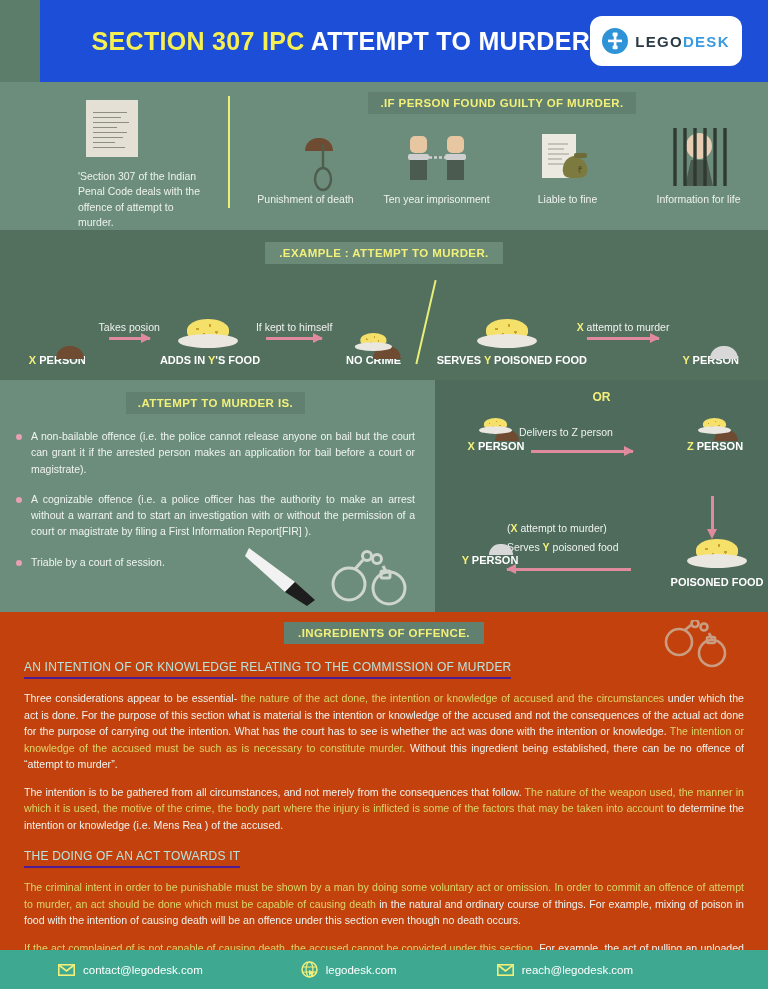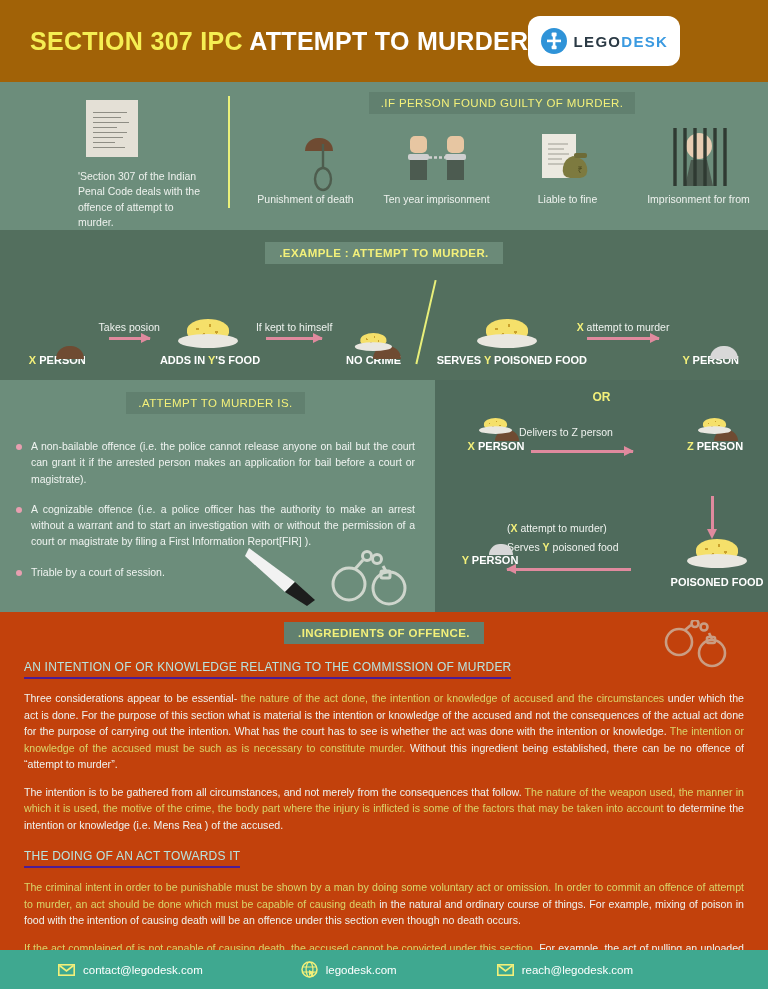--- a/index.html
+++ b/index.html
@@ -6,23 +6,24 @@
   body {
     width: 768px; height: 989px;
     font-family: "Liberation Sans", sans-serif;
     background: #5d7d6b;
     overflow: hidden;
     position: relative;
   }
 
   
   .header {
-    height: 82px; background: #a16207;
-    display: flex; align-items: center; justify-content: flex-start;
+    height: 82px; background: #1d4ed8;
+    display: flex; align-items: center; justify-content: flex-end;
     padding: 0 26px 0 30px;
+    margin-left: 40px;
   }
   .header-title {
     font-size: 25px; font-weight: bold; letter-spacing: 0.3px;
     color: #ffffff; white-space: nowrap;
   }
   .header-title .hl { color: #f5ef52; }
   .logo-box {
     background: #ffffff; border-radius: 12px;
     width: 152px; height: 50px;
     display: flex; align-items: center; justify-content: center; gap: 7px;
@@ -52,21 +53,21 @@
   .guilty-desc {
     margin-top: 12px; font-size: 10.5px; line-height: 1.45;
     color: #eef2ee;
   }
   .divider-v {
     width: 2px; background: #e9f07a; height: 112px; margin-top: 14px;
   }
   .guilty-right { flex: 1; padding-left: 6px; }
   .banner {
     display: inline-block; background: #61806f;
-    color: #f3f07a; font-size: 11.5px; font-weight: normal;
+    color: #f3f07a; font-size: 11.5px; font-weight: bold;
     letter-spacing: 0.4px; padding: 5px 12px;
   }
   .guilty-banner-wrap { text-align: center; padding-top: 10px; }
   .guilty-items {
     display: flex; justify-content: space-around;
     align-items: flex-end; margin-top: 8px; padding: 0 4px;
   }
   .gitem { text-align: center; width: 122px; }
   .gitem .art { height: 66px; position: relative; }
   .gitem .cap {
@@ -143,21 +144,21 @@
       radial-gradient(1.4px 1.4px at 55% 30%, #c9a02c 99%, transparent),
       radial-gradient(1.4px 1.4px at 70% 60%, #c9a02c 99%, transparent),
       radial-gradient(1.4px 1.4px at 40% 70%, #c9a02c 99%, transparent);
     border-radius: inherit;
   }
 
   
   .sec-split { display: flex; height: 232px; }
   .panel-left { width: 435px; background: #6c8d7b; padding: 12px 20px 0 16px; position: relative; }
   .panel-left .banner-wrap { text-align: center; }
-  .bullets { margin-top: 24px; }
+  .bullets { margin-top: 14px; }
   .bullet { display: flex; gap: 9px; margin-bottom: 14px; }
   .dot {
     width: 6px; height: 6px; border-radius: 50%; background: #e89fb0;
     margin-top: 6px; flex: 0 0 6px;
   }
   .bullet p {
     font-size: 10.5px; line-height: 1.55; color: #f0f4f1; text-align: justify;
   }
   .knife-cuffs { position: absolute; right: 24px; bottom: 6px; width: 170px; height: 62px; }
   .panel-right { flex: 1; background: #4f6b5c; position: relative; padding-top: 10px; }
@@ -307,21 +308,21 @@
       <div class="gitem">
         <div class="art">
           <svg width="80" height="66" viewBox="0 0 80 66" style="position:relative;top:2px;">
             <circle cx="40" cy="22" r="13" fill="#e7cdb3"></circle>
             <path d="M26 62 L54 62 L48 36 L32 36 Z" fill="#4c5b50"></path>
             <g stroke="#2f3a32" stroke-width="3.4">
               <path d="M16 4 V62M26 4 V62M36 4 V62M46 4 V62M56 4 V62M66 4 V62"></path>
             </g>
           </svg>
         </div>
-        <div class="cap">Imprisonment for from</div>
+        <div class="cap">Information for life</div>
       </div>
 
     </div>
   </div>
 </div>
 
 <div class="sec-example">
   <div class="ex-banner-wrap">
     <span class="ex-banner">.EXAMPLE : ATTEMPT TO MURDER.</span>
   </div>

